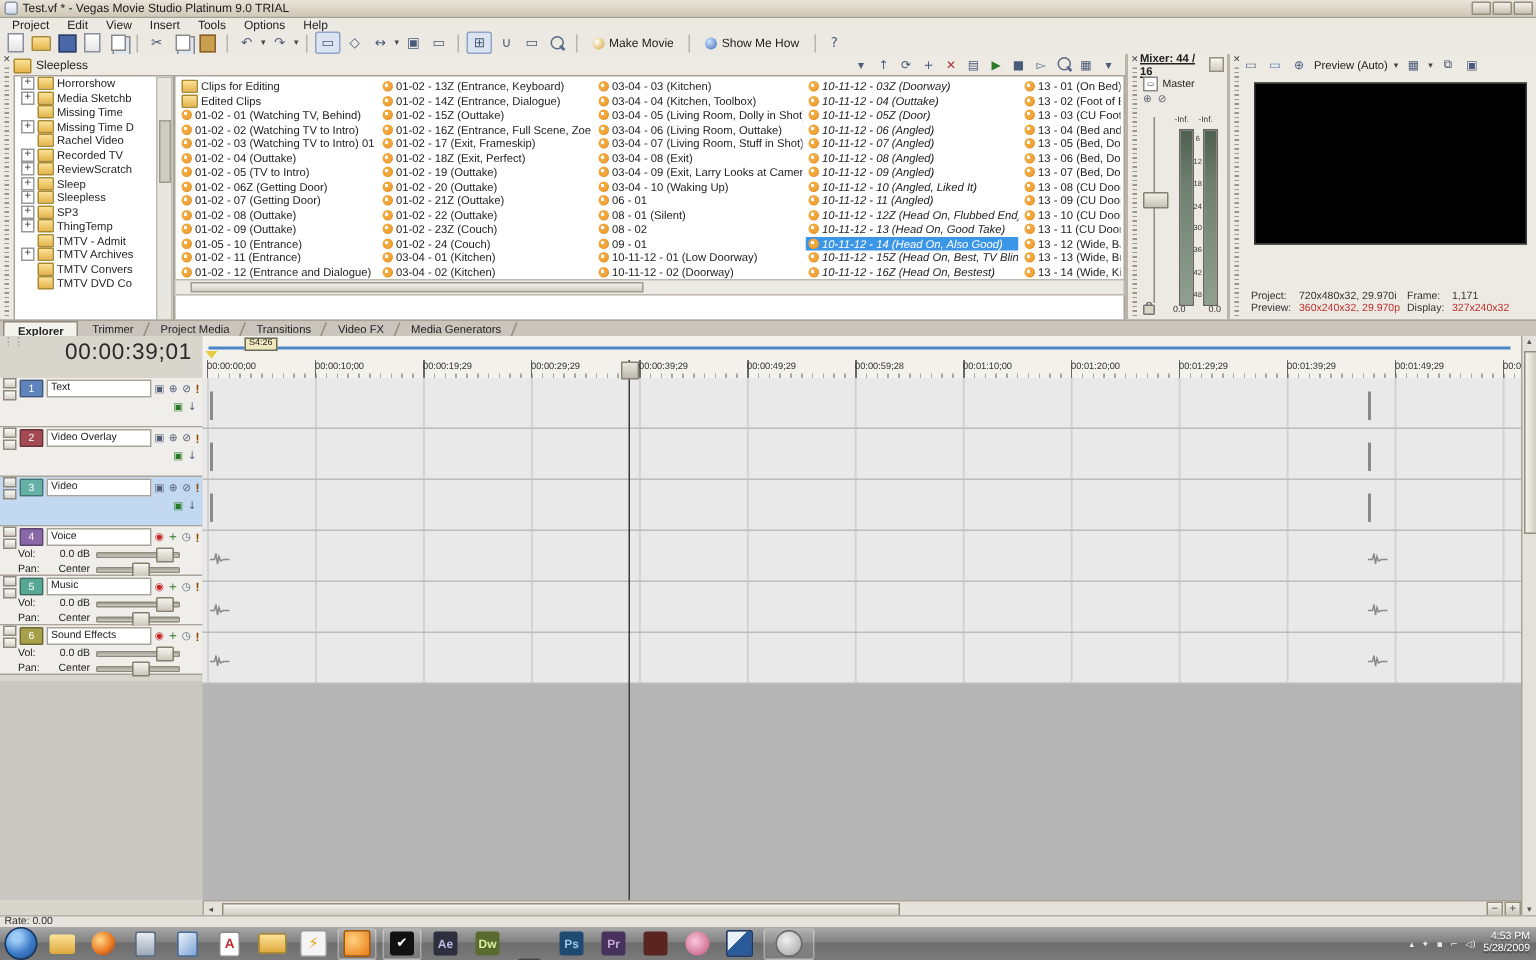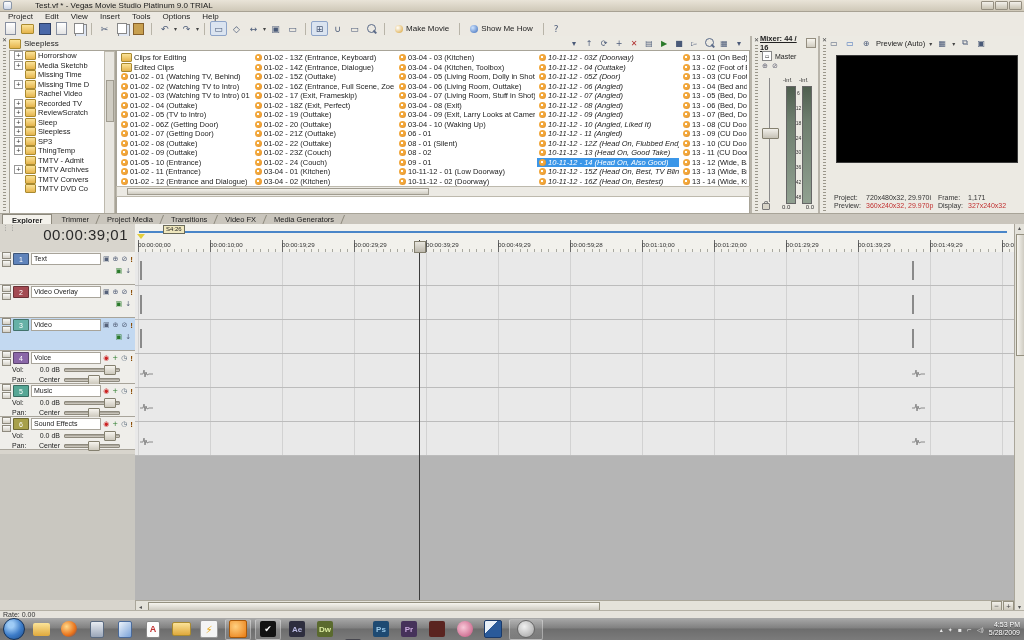--- a/index.html
+++ b/index.html
@@ -4,21 +4,21 @@
 <style>
   html,body{margin:0;padding:0;}
   body{width:1024px;height:640px;overflow:hidden;background:#ece9e2;
        font-family:"Liberation Sans",sans-serif;color:#222;position:relative;}
   .abs{position:absolute;}
   .glyph{font-family:"DejaVu Sans",sans-serif;}
 
   
   #titlebar{left:0;top:0;width:1024px;height:11px;
     background:linear-gradient(#e9e4d8,#cfc8b8);border-bottom:1px solid #a8a294;
-    display:flex;align-items:center;font-size:8px;color:#1a1a1a;gap:20px;}
+    display:flex;align-items:center;font-size:8px;color:#1a1a1a;}
   #titlebar .appicon{width:7px;height:7px;margin:0 3px;background:linear-gradient(#fdfdfd,#cfd8e8);border:1px solid #8a96a8;border-radius:2px;}
   .winbtns{margin-left:auto;display:flex;gap:1px;margin-right:2px;}
   .winbtn{width:11px;height:7px;background:linear-gradient(#f2f0ea,#c8c2b2);border:1px solid #948e80;border-radius:1px;}
   #menubar{left:0;top:12px;width:1024px;height:9px;display:flex;gap:2px;align-items:center;font-size:8px;padding-left:3px;background:#ece9e2;}
   .menuitem{padding:0 5px;}
   #maintoolbar{left:0;top:21px;width:1024px;height:15px;display:flex;align-items:center;gap:2px;padding-left:3px;background:#ece9e2;border-bottom:1px solid #c4c0b4;}
   .tsep{width:1px;height:12px;background:#b8b4a8;margin:0 3px;}
   .tbtn{width:15px;height:13px;display:inline-flex;align-items:center;justify-content:center;
         font-size:9px;color:#4a5a78;font-family:"DejaVu Sans",sans-serif;border-radius:2px;}
   .tbtn.pressed{background:#dbe4f0;border:1px solid #8ea4c8;}

